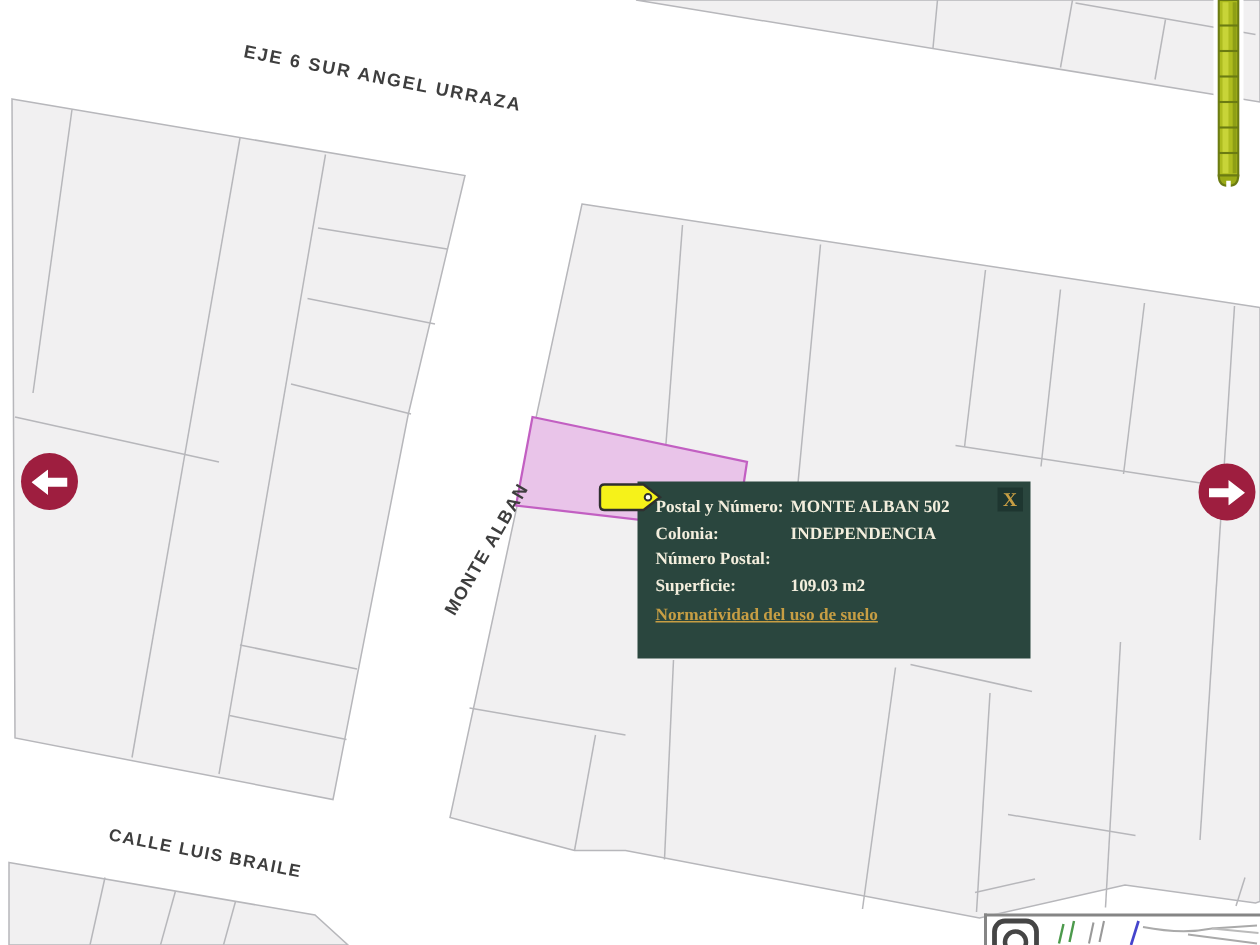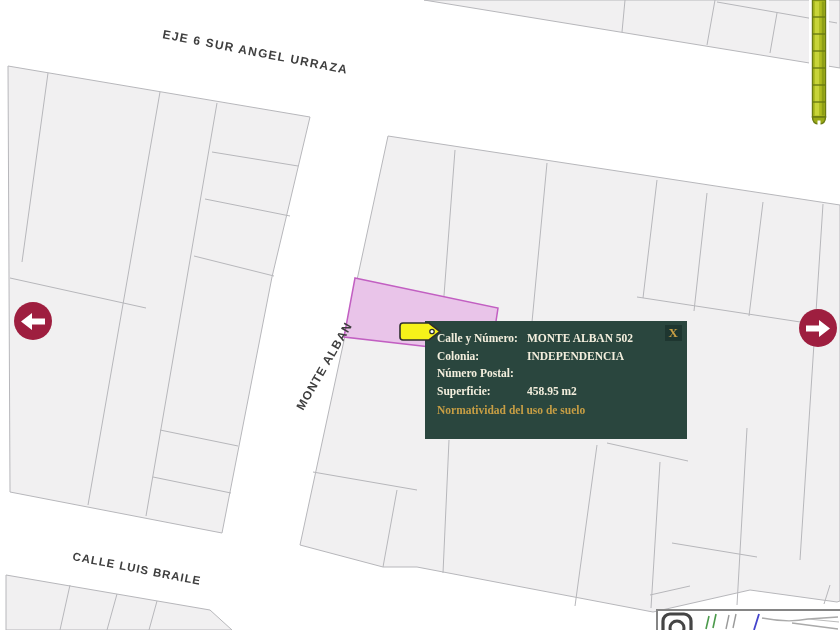--- a/index.html
+++ b/index.html
@@ -16,21 +16,21 @@
   .lbl-braile{font-size:11.5px;letter-spacing:1px;}
 
   .popup{position:absolute;left:425px;top:321px;width:262px;height:118px;z-index:2;
          background:var(--popup-bg);color:var(--popup-text);
          font-family:"Liberation Serif",serif;font-weight:700;
          box-sizing:border-box;padding:9px 8px 0 12px;}
   .row{display:grid;grid-template-columns:90px 1fr;line-height:17.5px;font-size:11.5px;white-space:nowrap;}
   .close{position:absolute;top:4px;right:5px;font-size:13px;line-height:15px;
          color:var(--accent-gold);background:var(--popup-bg-dark);padding:0 4px 1px 4px;cursor:pointer;}
   .norm-link{display:inline-block;margin-top:3px;font-size:11.5px;font-weight:700;
-         color:var(--accent-gold);cursor:pointer;}
+         color:var(--accent-gold);text-decoration:underline;cursor:pointer;}
 
   .tag-svg{position:absolute;left:397px;top:320px;z-index:3;cursor:pointer;}
 
   .nav-arrow{position:absolute;width:38px;height:38px;border-radius:50%;border:none;padding:0;
              background:var(--maroon);display:flex;align-items:center;justify-content:center;
              z-index:4;cursor:pointer;}
   .nav-arrow.left{left:14px;top:302px;}
   .nav-arrow.right{left:799px;top:309px;}
 
   .zoom-slider{position:absolute;left:806px;top:0;z-index:4;cursor:pointer;}
@@ -97,33 +97,33 @@
 
     <text class="street-label lbl-eje" transform="translate(162,38) rotate(11)">EJE 6 SUR ANGEL URRAZA</text>
     <text class="street-label lbl-monte" transform="translate(303,411) rotate(-60)">MONTE ALBAN</text>
     <text class="street-label lbl-braile" transform="translate(72,560) rotate(11)">CALLE LUIS BRAILE</text>
   </svg>
 
   <div class="popup">
     <span class="close">X</span>
     <div>
         <div class="row">
-          <span>Calle y Número:</span>
+          <span>Postal y Número:</span>
           <span>MONTE ALBAN 502</span>
         </div>
         <div class="row">
           <span>Colonia:</span>
           <span>INDEPENDENCIA</span>
         </div>
         <div class="row">
           <span>Número Postal:</span>
         </div>
         <div class="row">
           <span>Superficie:</span>
-          <span>458.95 m2</span>
+          <span>109.03 m2</span>
         </div>
       </div>
     <a class="norm-link">Normatividad del uso de suelo</a>
   </div>
 
   <svg class="tag-svg" width="48" height="24" viewBox="0 0 48 24">
     <path d="M6,3 H32 L43,11.5 L32,20 H6 Q3,20 3,17 V6 Q3,3 6,3 Z" fill="#f6f219" stroke="#2f2f2f" stroke-width="1.6"></path>
     <circle cx="35" cy="11.5" r="2.2" fill="#ffffff" stroke="#2f2f2f" stroke-width="1.3"></circle>
   </svg>
 

